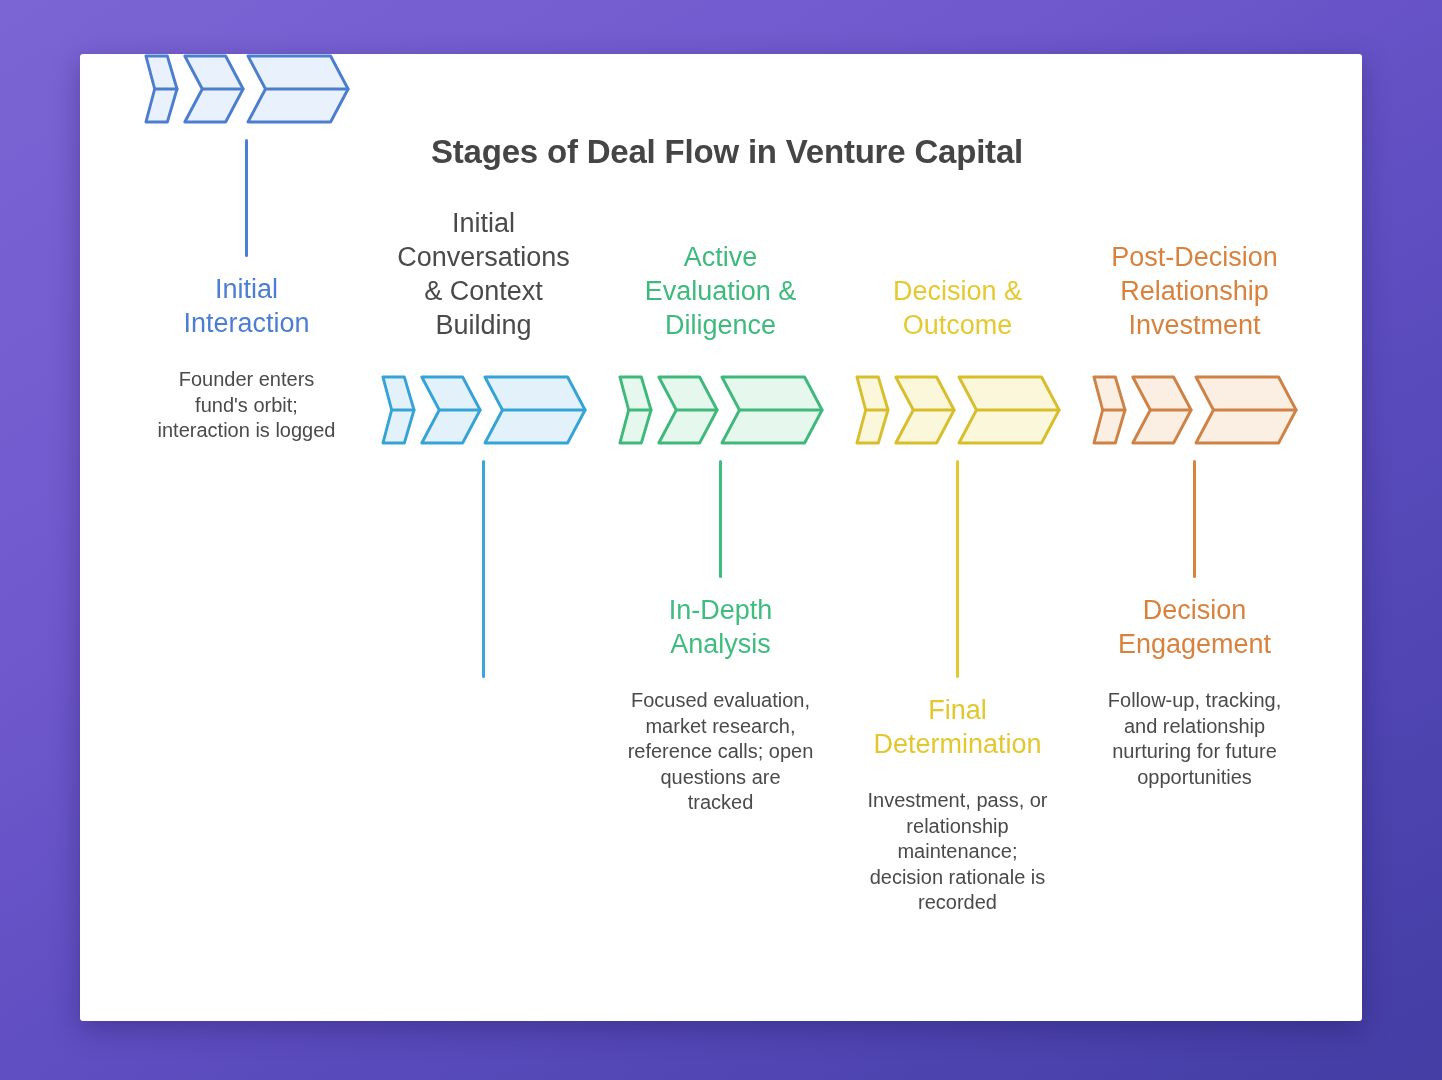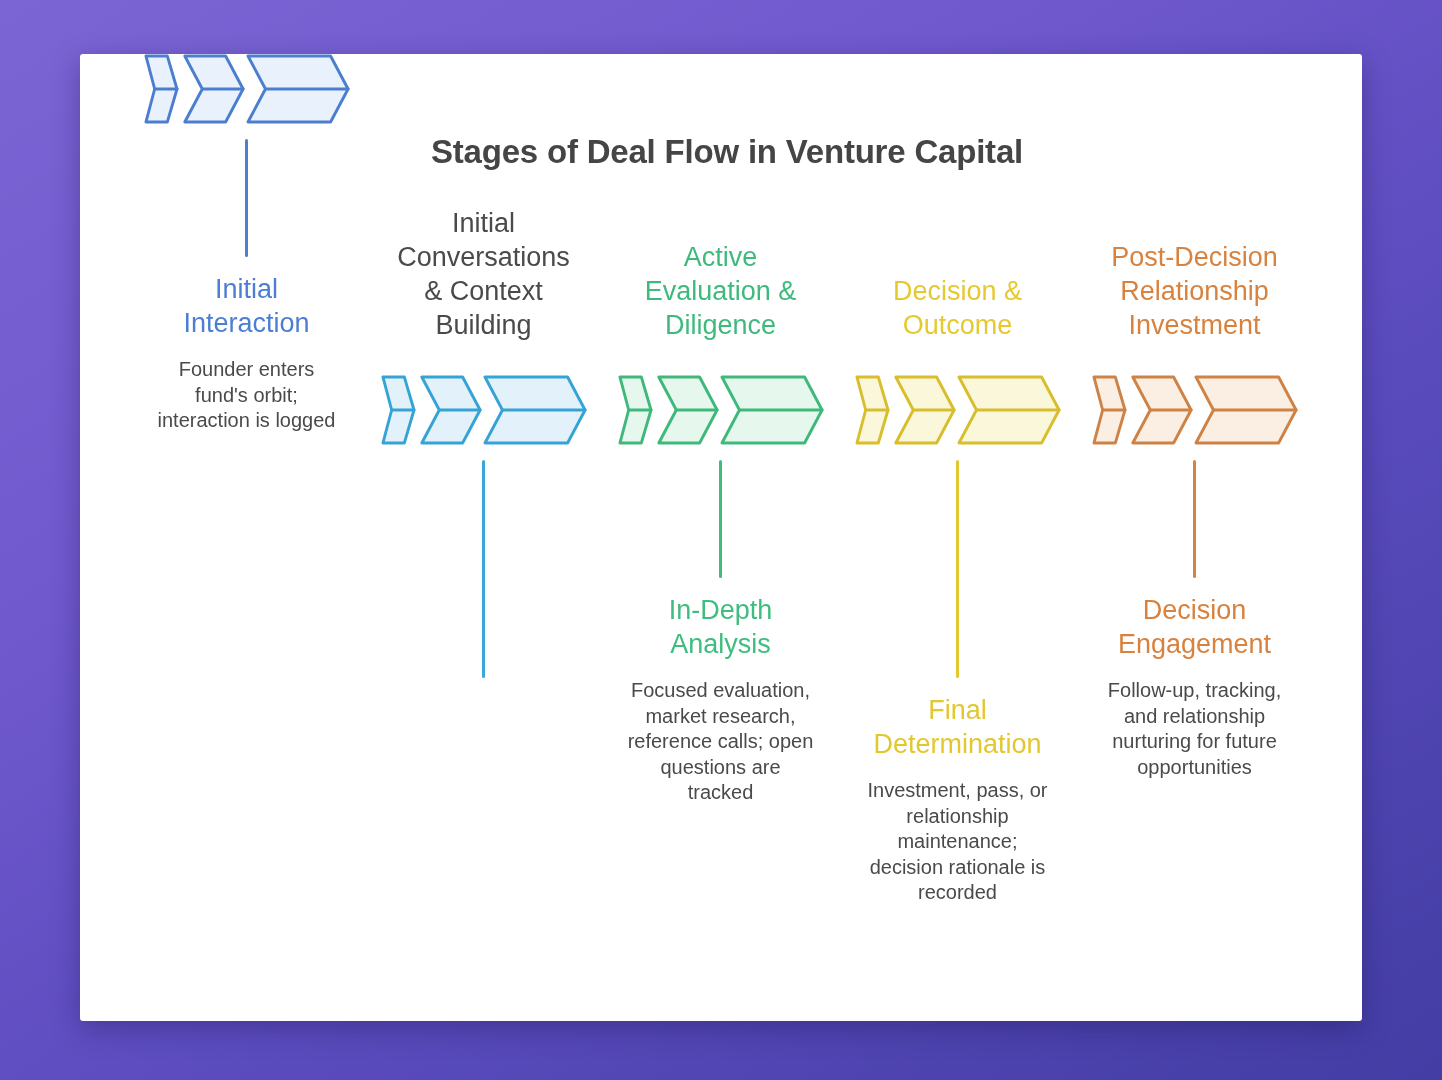--- a/index.html
+++ b/index.html
@@ -50,21 +50,21 @@
     width: 3px; height: var(--line-h);
     margin-top: 15px; border-radius: 2px;
     background: var(--accent);
   }
   .ctitle {
     margin-top: 15px; text-align: center; white-space: pre-line;
     font-size: 27px; line-height: 34px; font-weight: 400;
     color: var(--accent);
   }
   .desc {
-    margin-top: 17px; text-align: center; white-space: pre-line;
+    margin-top: 27px; text-align: center; white-space: pre-line;
     font-size: 20px; line-height: 25.5px;
     color: #4a4a4a;
   }
 </style>
 </head>
 <body>
 
 <div class="card">
   <h1 class="title">Stages of Deal Flow in Venture Capital</h1>
 

